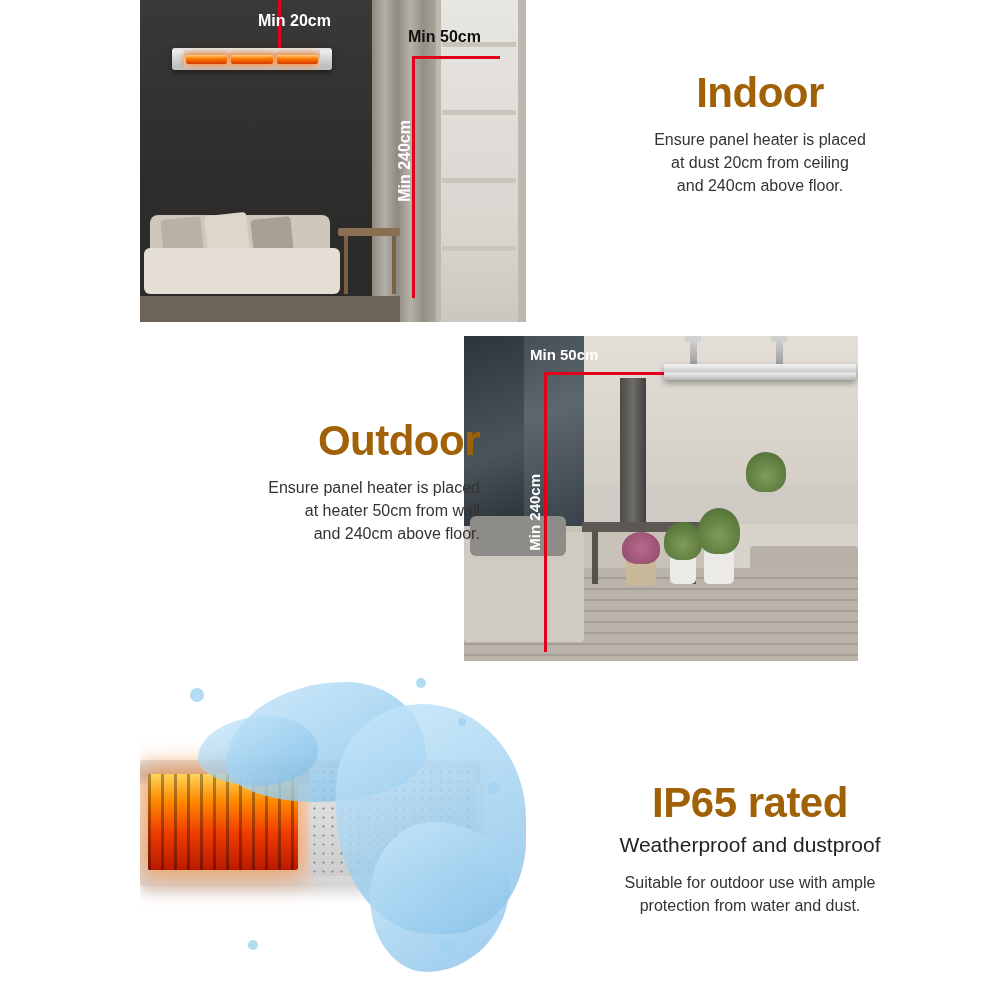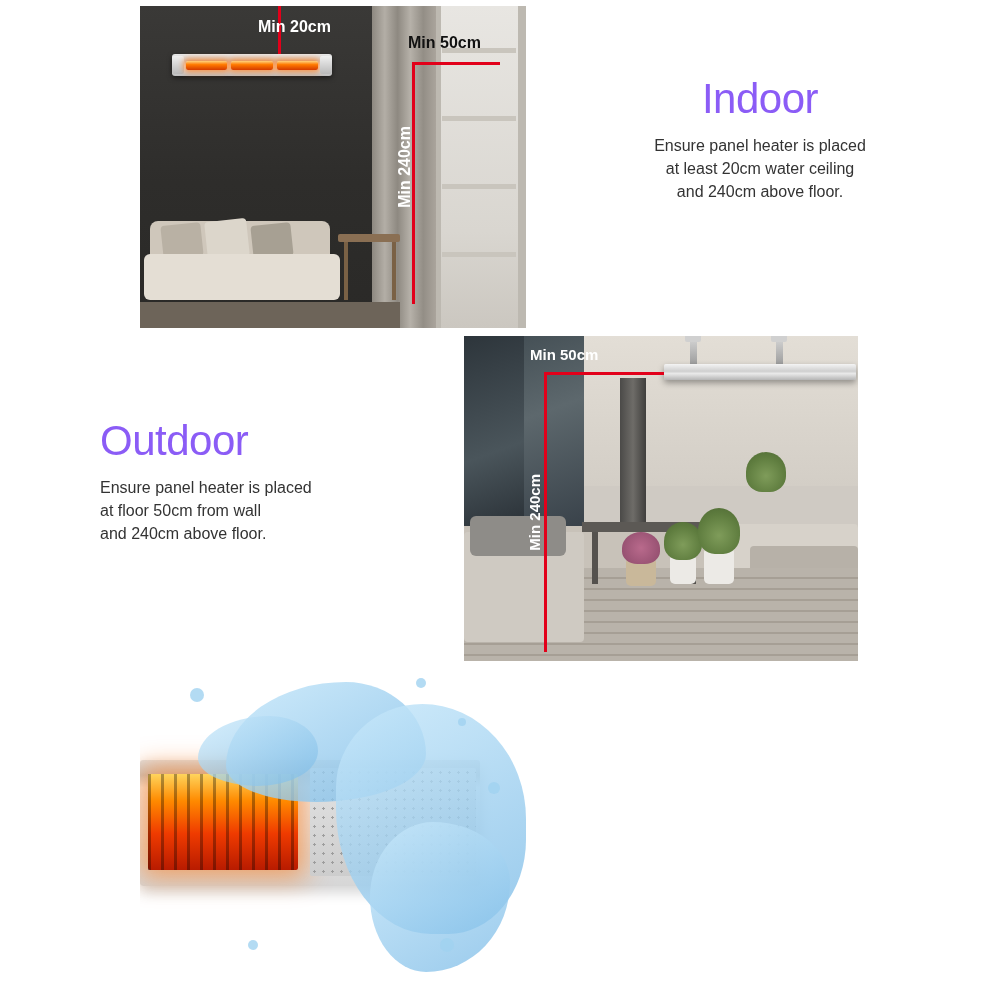--- a/index.html
+++ b/index.html
@@ -11,36 +11,36 @@
     overflow:hidden;
     position:relative;
   }
   .section{position:absolute;}
 
   
   .photo{position:absolute;overflow:hidden;}
 
   
   .txt-head{
-    font-weight:normal;
+    font-weight:bold;
     letter-spacing:-0.5px;
     line-height:1;
-    color:#8b5cf6;
+    color:#a16207;
   }
   .txt-sub{
     color:#222;
     line-height:1.2;
   }
   .txt-body{
     color:#333;
     line-height:1.45;
   }
 
   
-  #sec-indoor{left:0;top:6px;width:892px;height:330px;}
+  #sec-indoor{left:0;top:0;width:892px;height:330px;}
   #indoor-photo{left:140px;top:0px;width:386px;height:322px;background:#2b2b2b;}
 
   
   .wall{position:absolute;left:0;top:0;width:256px;height:322px;background:linear-gradient(180deg,#3a3937 0%,#2e2d2b 55%,#2a2927 100%);}
   .wall-floorline{position:absolute;left:0;top:296px;width:260px;height:26px;background:#6d6459;}
   
   .curtain{position:absolute;left:232px;top:0;width:64px;height:322px;background:linear-gradient(90deg,#8d8880 0%,#b3aea6 20%,#8e8981 40%,#b6b1a9 60%,#938e86 80%,#aaa49c 100%);}
   .window{position:absolute;left:296px;top:0;width:90px;height:322px;background:linear-gradient(180deg,#e8e6e2 0%,#d9d6d0 70%,#cbc7c0 100%);}
   .shelf{position:absolute;background:#c9c5bd;}
   .win-frame{position:absolute;background:#bdb9b1;}
@@ -98,21 +98,21 @@
   .pot{position:absolute;background:#eceae6;border-radius:2px 2px 5px 5px;}
   .greens{position:absolute;background:radial-gradient(circle at 50% 60%,#7f9c5a 0%,#5f7d3f 60%,#4d6833 100%);border-radius:50% 50% 40% 40%;}
   .outdoor-heater{
     position:absolute;left:200px;top:28px;width:192px;height:16px;
     background:linear-gradient(180deg,#f4f4f4 0%,#cfcfcf 45%,#e9e9e9 60%,#b5b5b5 100%);
     border-radius:2px;box-shadow:0 3px 6px rgba(0,0,0,.35);
   }
   .heater-rod{position:absolute;top:0px;width:7px;height:30px;background:linear-gradient(180deg,#d8d8d8,#9a9a9a);}
   .heater-brk{position:absolute;top:-4px;width:16px;height:10px;background:#d0d0d0;border-radius:2px;}
 
-  #outdoor-text{position:absolute;left:100px;top:90px;width:380px;text-align:left;}
+  #outdoor-text{position:absolute;left:100px;top:90px;width:380px;text-align:right;}
   #outdoor-text .txt-head{font-size:42px;}
   #outdoor-text .txt-sub{font-size:21px;margin-top:8px;}
   #outdoor-text .txt-body{font-size:16px;margin-top:14px;}
 
   
   #sec-ip{left:0;top:672px;width:1000px;height:328px;}
   #ip-photo{left:140px;top:0px;width:400px;height:300px;background:#ffffff;}
   .ip-panel{
     position:absolute;left:0px;top:88px;width:340px;height:126px;
     background:linear-gradient(180deg,#e0e0e0 0%,#c8c8c8 12%,#f2f2f2 22%,#d6d6d6 100%);
@@ -188,21 +188,21 @@
     <div class="m-line" style="left:272px;top:58px;width:3px;height:240px;"></div>
     <div class="m-label" style="left:256px;top:120px;font-size:16px;">
       <span class="vert-text">Min 240cm</span>
     </div>
   </div>
 
   <div id="indoor-text">
     <div class="txt-head">Indoor</div>
     <div class="txt-body">
       <div>Ensure panel heater is placed</div>
-      <div>at least 20cm water ceiling</div>
+      <div>at dust 20cm from ceiling</div>
       <div>and 240cm above floor.</div>
     </div>
   </div>
 </div>
 
 <div class="section" id="sec-outdoor">
 
   <div class="photo" id="outdoor-photo">
     <div id="outdoor-photo-inner">
       <div class="patio-sky"></div>
@@ -241,21 +241,21 @@
       <div class="m-label" style="left:62px;top:138px;font-size:15px;">
         <span class="vert-text">Min 240cm</span>
       </div>
     </div>
   </div>
 
   <div id="outdoor-text">
     <div class="txt-head">Outdoor</div>
     <div class="txt-body">
       <div>Ensure panel heater is placed</div>
-      <div>at floor 50cm from wall</div>
+      <div>at heater 50cm from wall</div>
       <div>and 240cm above floor.</div>
     </div>
   </div>
 </div>
 
 <div class="section" id="sec-ip">
 
   <div class="photo" id="ip-photo">
     <div class="ip-panel">
       <div class="ip-glow"></div>
@@ -267,13 +267,21 @@
     <div class="splash" style="left:230px;top:150px;width:140px;height:150px;border-radius:45% 55% 60% 40%/50% 40% 60% 50%;opacity:.88;"></div>
     <div class="splash" style="left:58px;top:44px;width:120px;height:70px;border-radius:60% 40% 50% 50%/60% 50% 50% 40%;opacity:.8;"></div>
     <div class="drop" style="left:50px;top:16px;width:14px;height:14px;"></div>
     <div class="drop" style="left:276px;top:6px;width:10px;height:10px;"></div>
     <div class="drop" style="left:318px;top:46px;width:8px;height:8px;"></div>
     <div class="drop" style="left:348px;top:110px;width:12px;height:12px;"></div>
     <div class="drop" style="left:300px;top:266px;width:14px;height:14px;"></div>
     <div class="drop" style="left:108px;top:268px;width:10px;height:10px;"></div>
   </div>
 
+  <div id="ip-text">
+    <div class="txt-head">IP65 rated</div>
+    <div class="txt-sub">Weatherproof and dustproof</div>
+    <div class="txt-body">
+      <div>Suitable for outdoor use with ample</div>
+      <div>protection from water and dust.</div>
+    </div>
+  </div>
 </div>
 
 </body></html>

